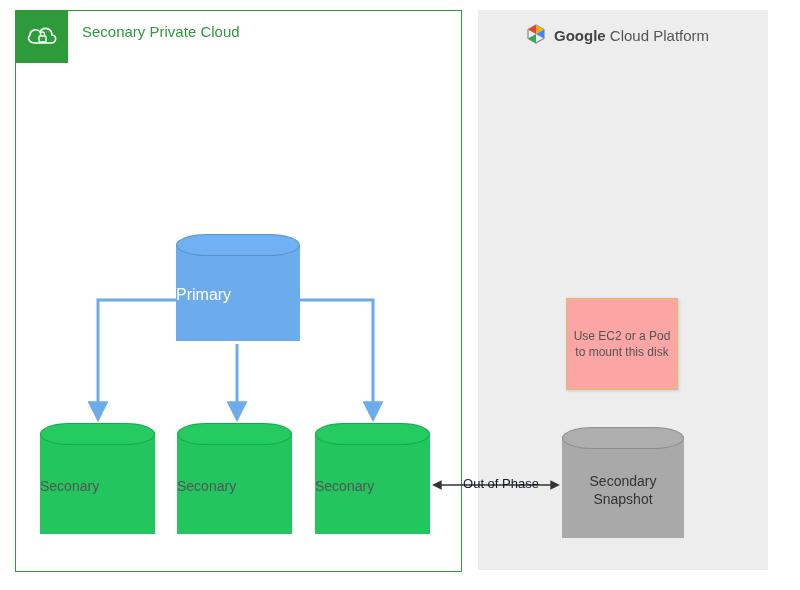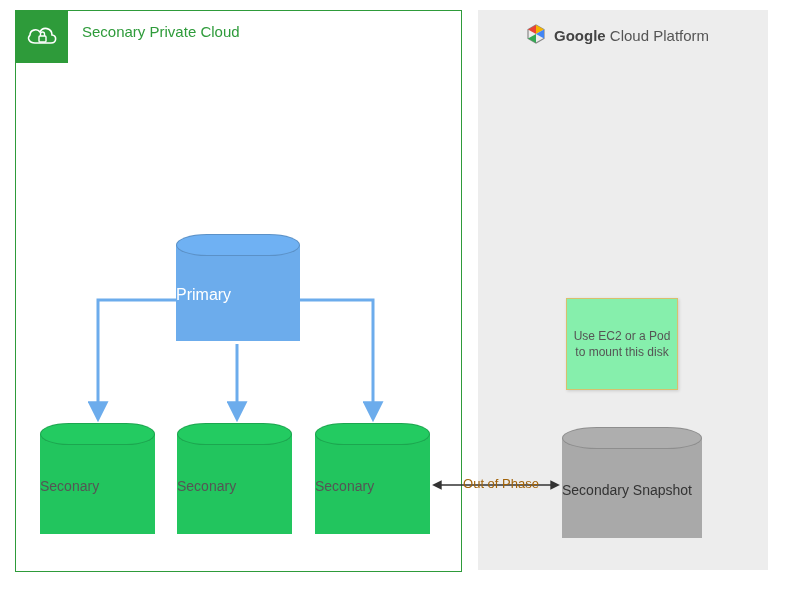--- a/index.html
+++ b/index.html
@@ -66,21 +66,21 @@
   }
   .gcp-header b { color: #444; font-weight: 600; }
 
   
   .sticky {
     position: absolute;
     left: 566px;
     top: 298px;
     width: 112px;
     height: 92px;
-    background: #86efac;
+    background: #fca5a5;
     border: 1px solid #d8c06c;
     box-shadow: 1px 1px 3px rgba(0,0,0,0.15);
     display: flex;
     align-items: center;
     justify-content: flex-start;
     text-align: center;
     font-size: 12px;
     color: #555;
     padding: 6px;
     box-sizing: border-box;
@@ -122,30 +122,30 @@
   .cyl span { position: relative; z-index: 2; padding-top: 4px; }
 
   .cyl-primary { background: #6cacec; color: #fff; }
   .cyl-secondary { background: #22c55e; color: #555; }
   .cyl-snapshot { background: #a9a9a9; color: #333; }
 
   #primary { left: 176px; top: 245px; width: 124px; height: 96px; font-size: 16px; }
   #sec1    { left: 40px;  top: 434px; width: 115px; height: 100px; }
   #sec2    { left: 177px; top: 434px; width: 115px; height: 100px; }
   #sec3    { left: 315px; top: 434px; width: 115px; height: 100px; }
-  #snap    { left: 562px; top: 438px; width: 140px; height: 100px; line-height: 1.3; }
+  #snap    { left: 562px; top: 438px; width: 122px; height: 100px; line-height: 1.3; }
 
   .label-out {
     position: absolute;
     left: 442px;
     top: 476px;
     width: 118px;
     text-align: center;
     font-size: 13px;
-    color: #a16207;
+    color: #0f172a;
   }
 
   svg.overlay {
     position: absolute;
     left: 0; top: 0;
     width: 800px; height: 590px;
     pointer-events: none;
   }
 </style>
 </head>

